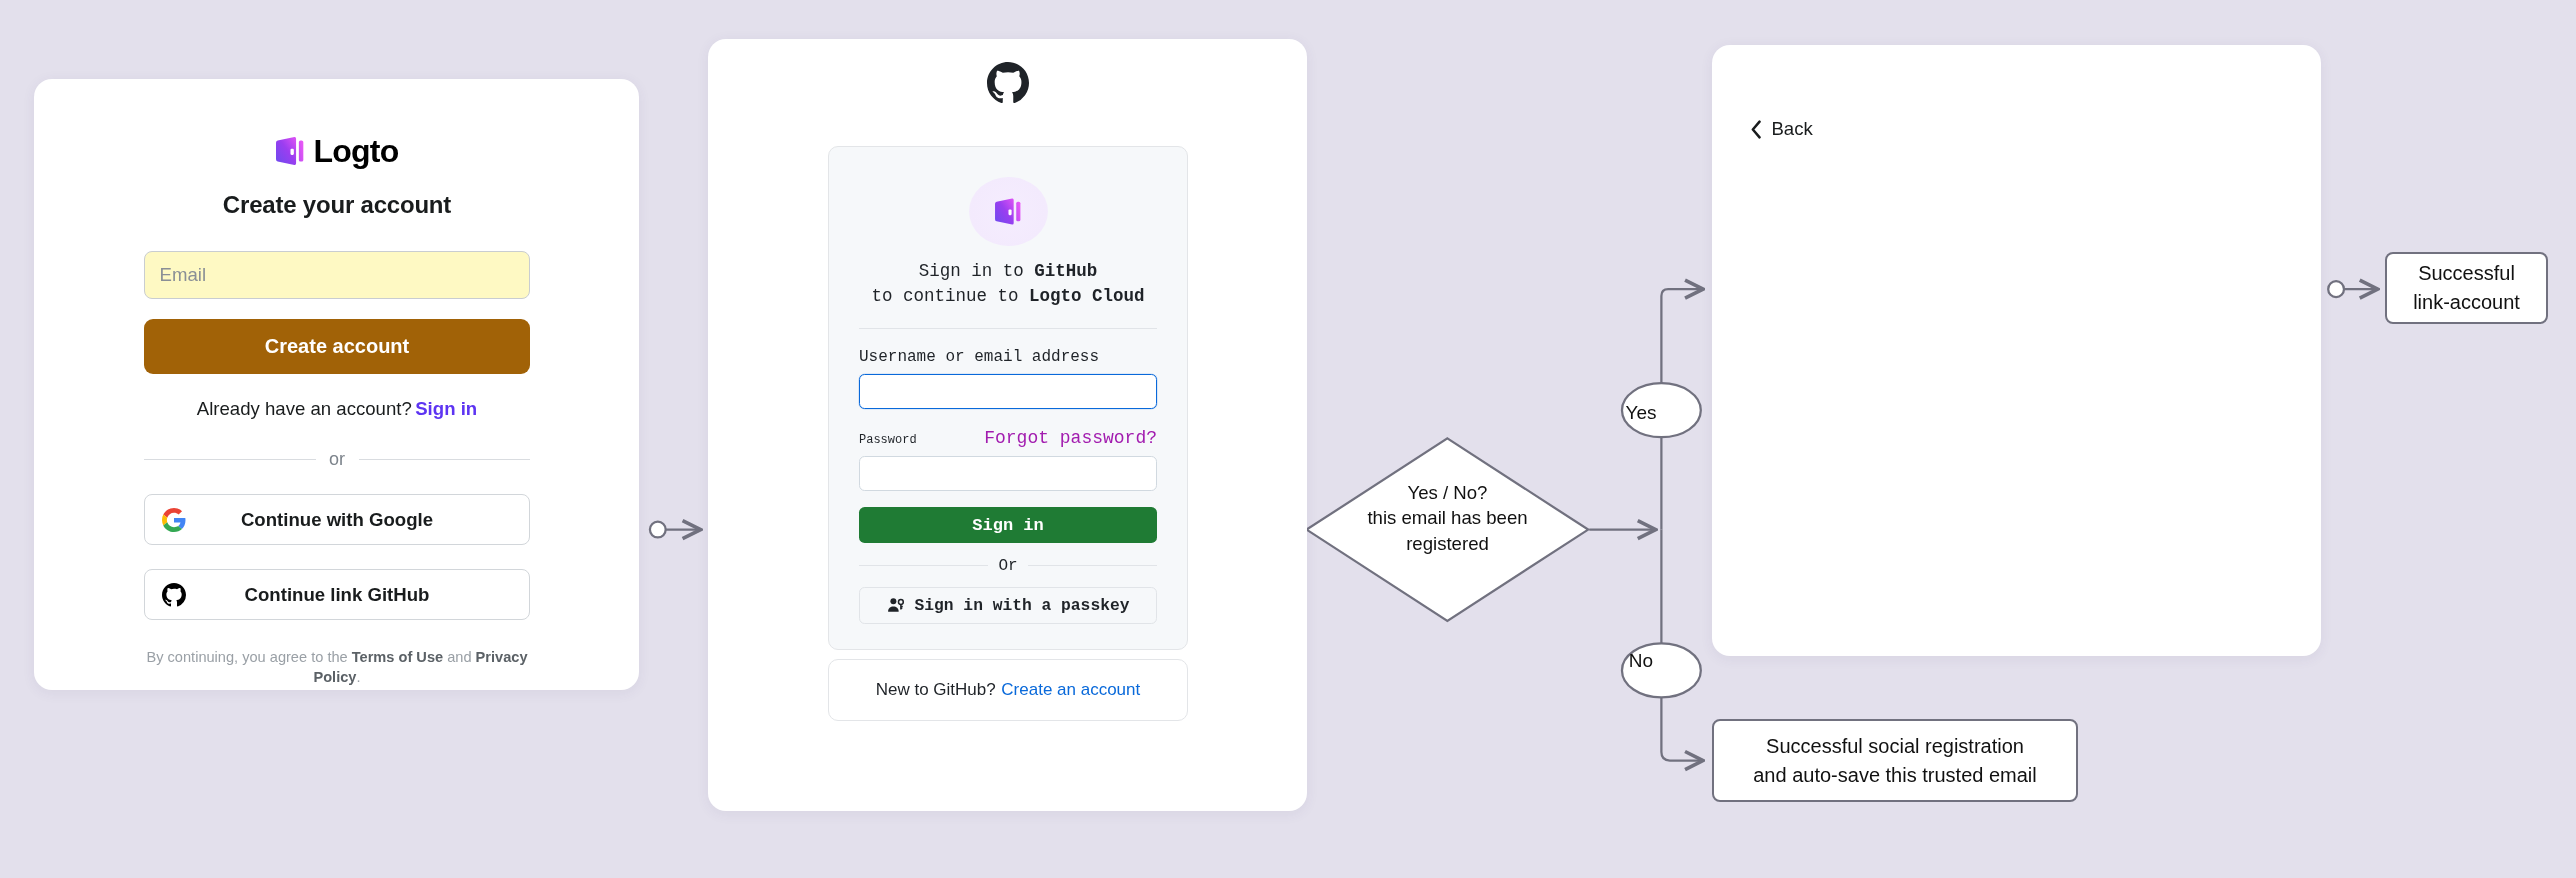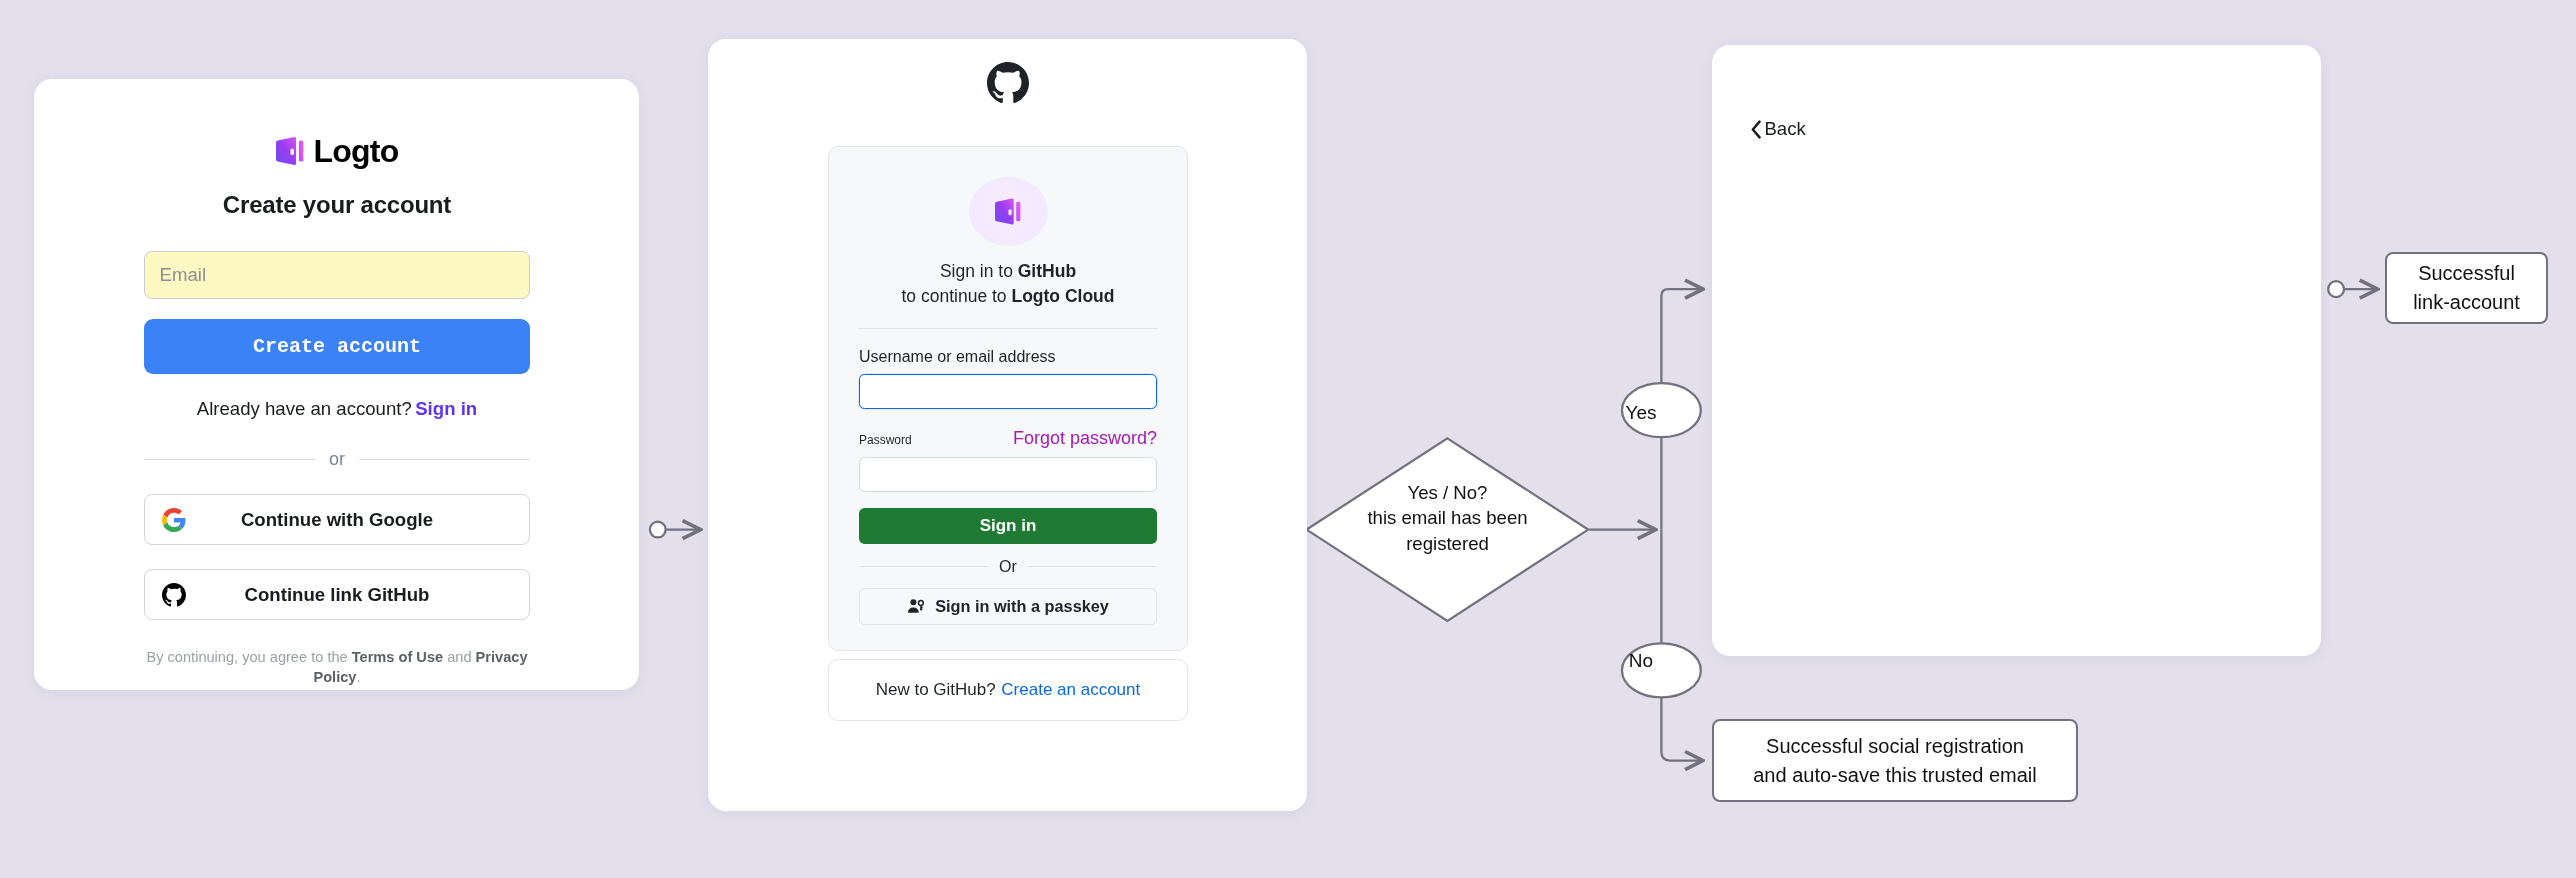--- a/index.html
+++ b/index.html
@@ -42,24 +42,24 @@
   }
   .email-field {
     margin-top: 32px; height: 48px; width: 100%;
     border: 0.6px solid #C9CDD1; border-radius: 8px;
     display: flex; align-items: center; padding: 0 14.6px;
     box-sizing: border-box; background: #fef9c3;
   }
   .email-field .ph { color: #8A8F96; font-size: 18.6px; }
   .btn-primary {
     margin-top: 20px; height: 55px; width: 100%;
-    background: #3b82f6; border-radius: 9px; border: none;
+    background: #a16207; border-radius: 9px; border: none;
     color: #fff; font-size: 20px; font-weight: 600;
     display: flex; align-items: center; justify-content: center;
-    font-family: Liberation Mono, monospace; cursor: pointer;
+    font-family: Liberation Sans, sans-serif; cursor: pointer;
   }
   .already {
     margin-top: 24px; text-align: center; font-size: 18.6px; color: #191C1D;
   }
   .already .lk { color: #5D34F2; font-weight: 600; margin-left: 3.4px; }
 
   .or-rule {
     margin-top: 29px; display: flex; align-items: center; gap: 13.5px;
     color: #7C838B; font-size: 18px;
   }
@@ -82,21 +82,21 @@
     line-height: 1.4;
   }
   .legal b { color: #5B6166; font-weight: 600; }
 
   
   #card-github { left: 708px; top: 39px; width: 599px; height: 772px; }
   .gh-logo { position: absolute; left: 50%; transform: translateX(-50%); top: 22.5px; }
   .gh-box {
     position: absolute; left: 120px; top: 107px; width: 360px;
     border: 0.6px solid #E3E5E8; border-radius: 10px; background: #F6F8FA;
-    box-sizing: border-box; padding: 19px 30px 25px;
+    box-sizing: border-box; padding: 19px 30px 25px; font-family: Liberation Mono, monospace;
   }
   .gh-avatar {
     width: 79px; height: 69px; margin: 11.3px auto 0;
     border-radius: 50%;
     background: radial-gradient(circle at 50% 50%, #F5EDFE 0%, #F3EAFD 70%, #F5F2FB 100%);
     display: flex; align-items: center; justify-content: center;
   }
   .gh-head {
     text-align: center; margin-top: 12.4px;
     font-size: 17.5px; color: #1F2328; line-height: 1.45;
@@ -137,21 +137,21 @@
     border: 0.6px solid #E3E5E8; border-radius: 10px; background: #fff;
     display: flex; align-items: center; justify-content: center;
     font-size: 17px; color: #1F2328; box-sizing: border-box;
   }
   .gh-newbox a { color: #0969DA; margin-left: 5.6px; text-decoration: none; }
 
   
   #card-link { left: 1712px; top: 45px; width: 609px; height: 611px; }
   .back-btn {
     position: absolute; left: 38px; top: 73px;
-    display: flex; align-items: center; gap: 2px;
+    display: flex; align-items: center; gap: 9px;
     font-size: 18.6px; color: #191C1D; cursor: pointer;
   }
   .le-body { position: absolute; left: 80px; top: 148px; width: 457px; }
   .le-title { font-size: 29px; font-weight: 700; color: #191C1D; letter-spacing: -0.3px; }
   .le-desc {
     margin-top: 12.4px; font-size: 17px; color: #8A8F96; line-height: 1.5; max-width: 445px;
   }
   .le-btn {
     margin-top: 22.5px; width: 100%; height: 54px; background: #5D34F2;
     border: none; border-radius: 9px; color: #fff; font-size: 18px; font-weight: 600;

